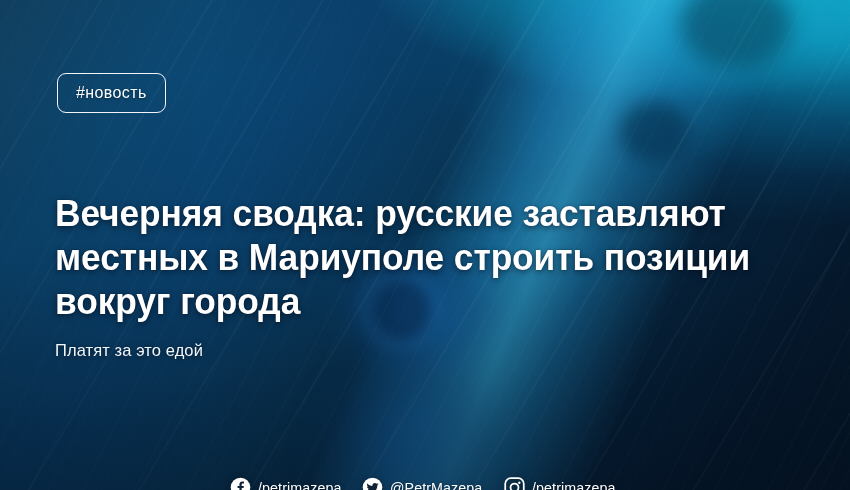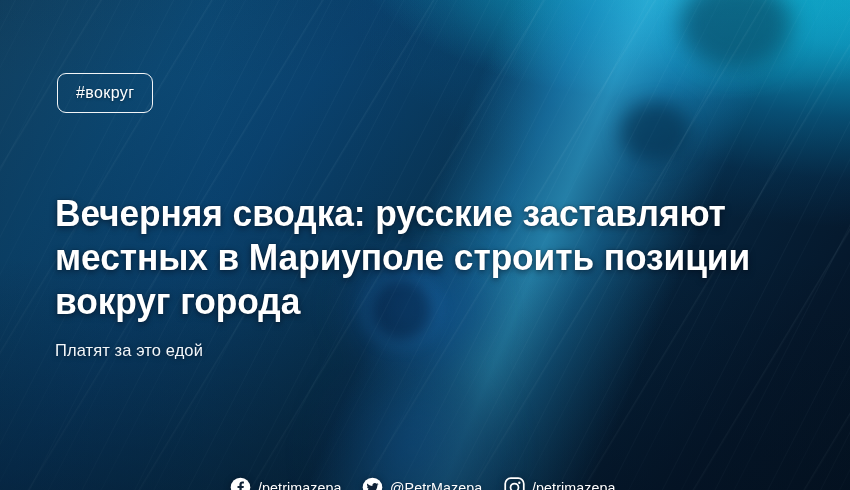--- a/index.html
+++ b/index.html
@@ -272,21 +272,21 @@
     <div class="bg-dark2"></div>
     <div class="bg-figure"></div>
     <div class="bg-figure-head"></div>
     <div class="bg-layer bg-streaks"></div>
     <div class="bg-layer bg-streaks2"></div>
     <div class="bg-layer bg-vignette"></div>
   </div>
 
   <div class="content">
 
-    <div class="tag">#вокруг</div>
+    <div class="tag">#новость</div>
 
     <h1 class="headline">Вечерняя сводка: русские заставляют местных в Мариуполе строить позиции вокруг города</h1>
 
     <p class="subtitle">Платят за это едой</p>
 
     <div class="social">
 
       <div class="social-item">
         <svg class="social-icon" viewBox="0 0 24 24">
           <circle cx="12" cy="12" r="11.2" fill="#ffffff"></circle>

